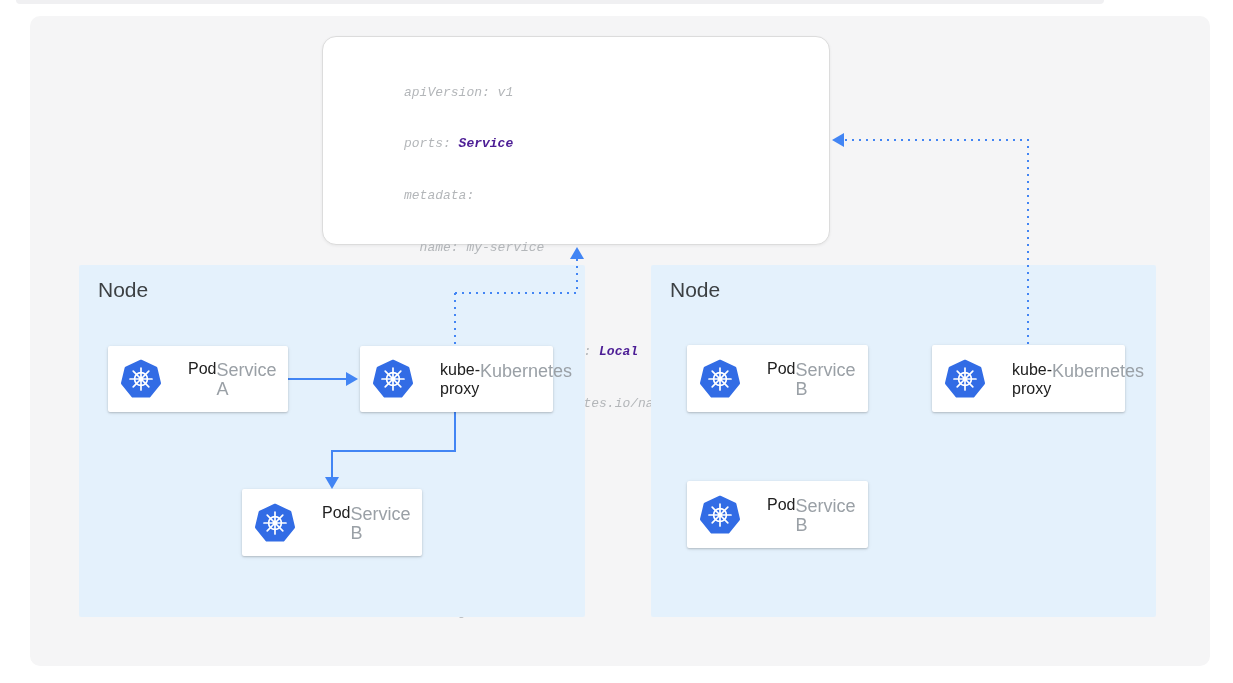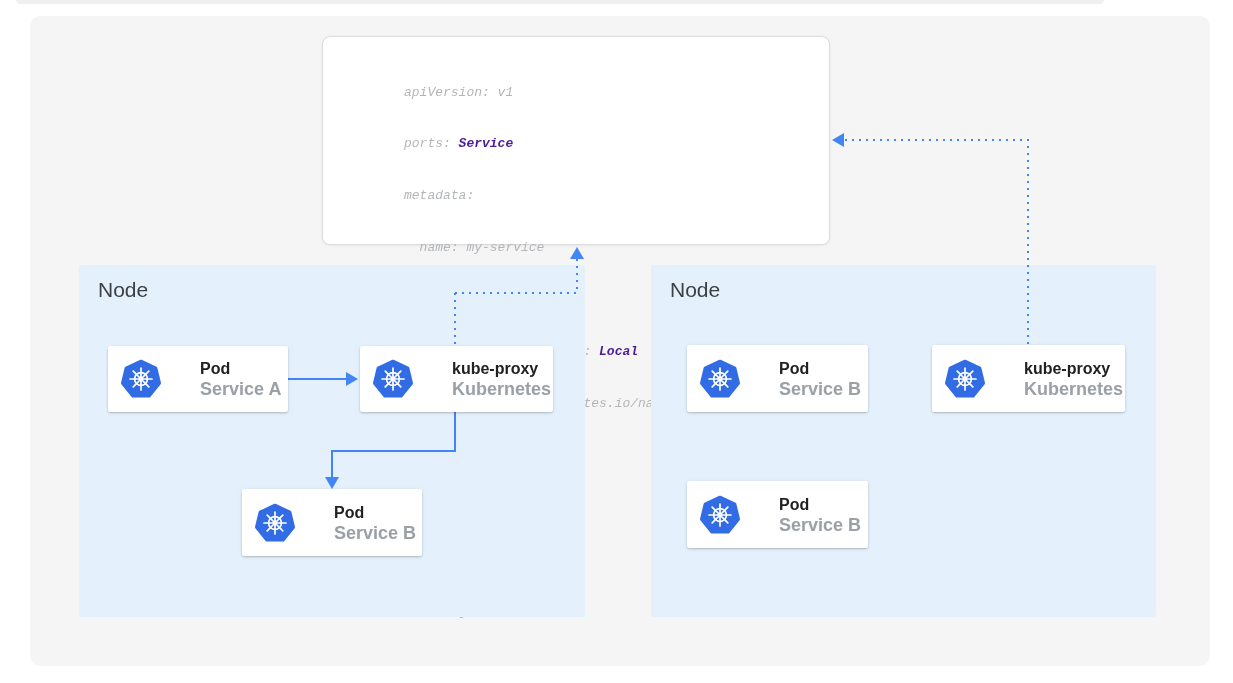--- a/index.html
+++ b/index.html
@@ -13,21 +13,21 @@
     background:#f0f0f2;border-radius:0 0 4px 4px;
   }
   
   .canvas{
     position:absolute;left:30px;top:16px;width:1180px;height:650px;
     background:#f5f5f6;border-radius:10px;
   }
   
   .yaml-card{
     position:absolute;left:322px;top:36px;width:508px;height:209px;
-    background:#ffffff;border:1px solid #dcdcdc;border-radius:8px;
+    background:#ffffff;border:1px solid #dcdcdc;border-radius:14px;
     box-shadow:0 1px 3px rgba(0,0,0,0.06);box-sizing:border-box;
   }
   .yaml-text{
     position:absolute;left:81px;top:12px;
     font-family:"Liberation Mono","DejaVu Sans Mono",monospace;
     font-style:italic;font-size:13px;line-height:17.3px;
     color:#b3b6b9;white-space:pre;
   }
   .yaml-text .b{font-weight:700;color:#4c1d95;}
   
@@ -40,21 +40,21 @@
   .node-label{
     position:absolute;left:19px;top:13px;font-size:21px;color:#3c4043;
   }
   
   .card{
     position:absolute;height:66px;background:#ffffff;border-radius:2px;
     box-shadow:0 1px 2px rgba(0,0,0,0.18),0 1px 4px rgba(0,0,0,0.08);
     display:flex;align-items:center;box-sizing:border-box;padding-left:13px;
   }
   .card .k8s-icon{width:40px;height:40px;flex:0 0 40px;}
-  .card .txt{margin-left:39px;display:flex;flex-direction:column;font-weight:bold;}
+  .card .txt{margin-left:27px;display:flex;flex-direction:row;}
   .card .title{font-size:16px;color:#212121;line-height:19px;}
   .card .subtitle{font-size:18px;color:#9aa0a6;line-height:19px;margin-top:2px;}
   #card-pod-a   {left:108px;top:346px;width:180px;}
   #card-kp-left {left:360px;top:346px;width:193px;}
   #card-pod-b-left{left:242px;top:489px;width:180px;height:67px;}
   #card-pod-b1-right{left:687px;top:345px;width:181px;height:67px;}
   #card-kp-right{left:932px;top:345px;width:193px;height:67px;}
   #card-pod-b2-right{left:687px;top:481px;width:181px;height:67px;}
   
   .solid-h{position:absolute;height:2px;background:#4285f4;}

